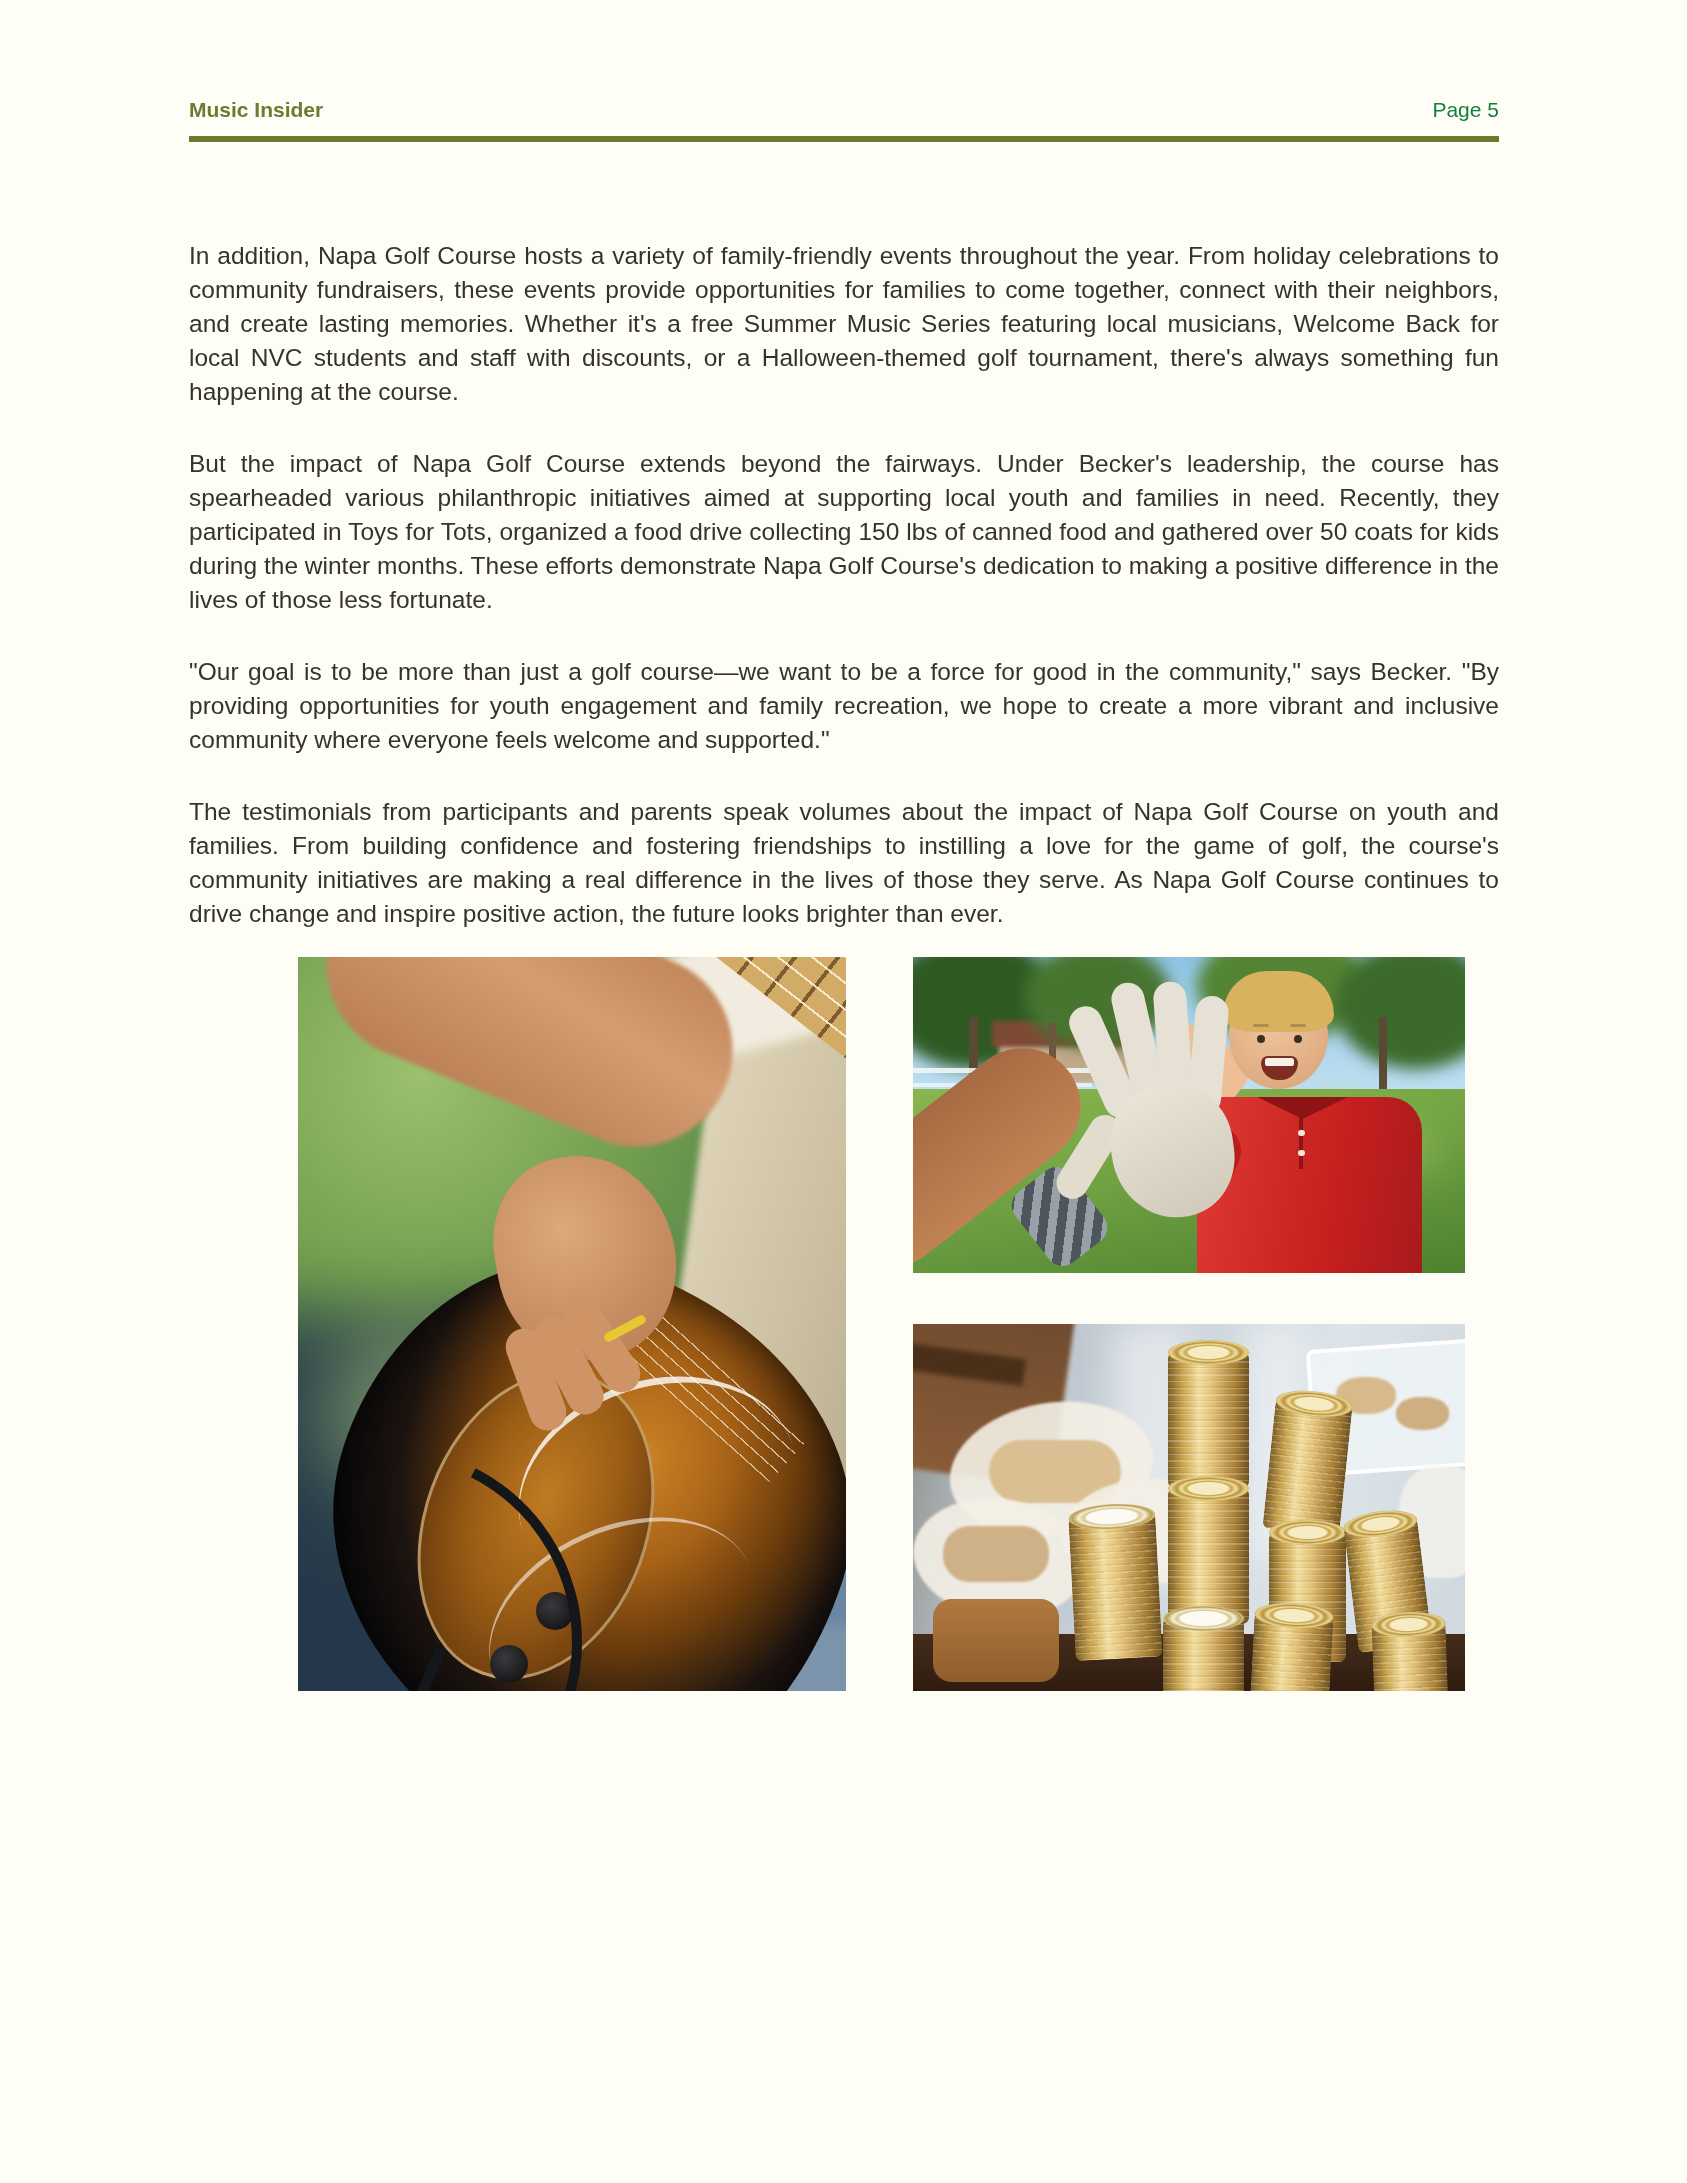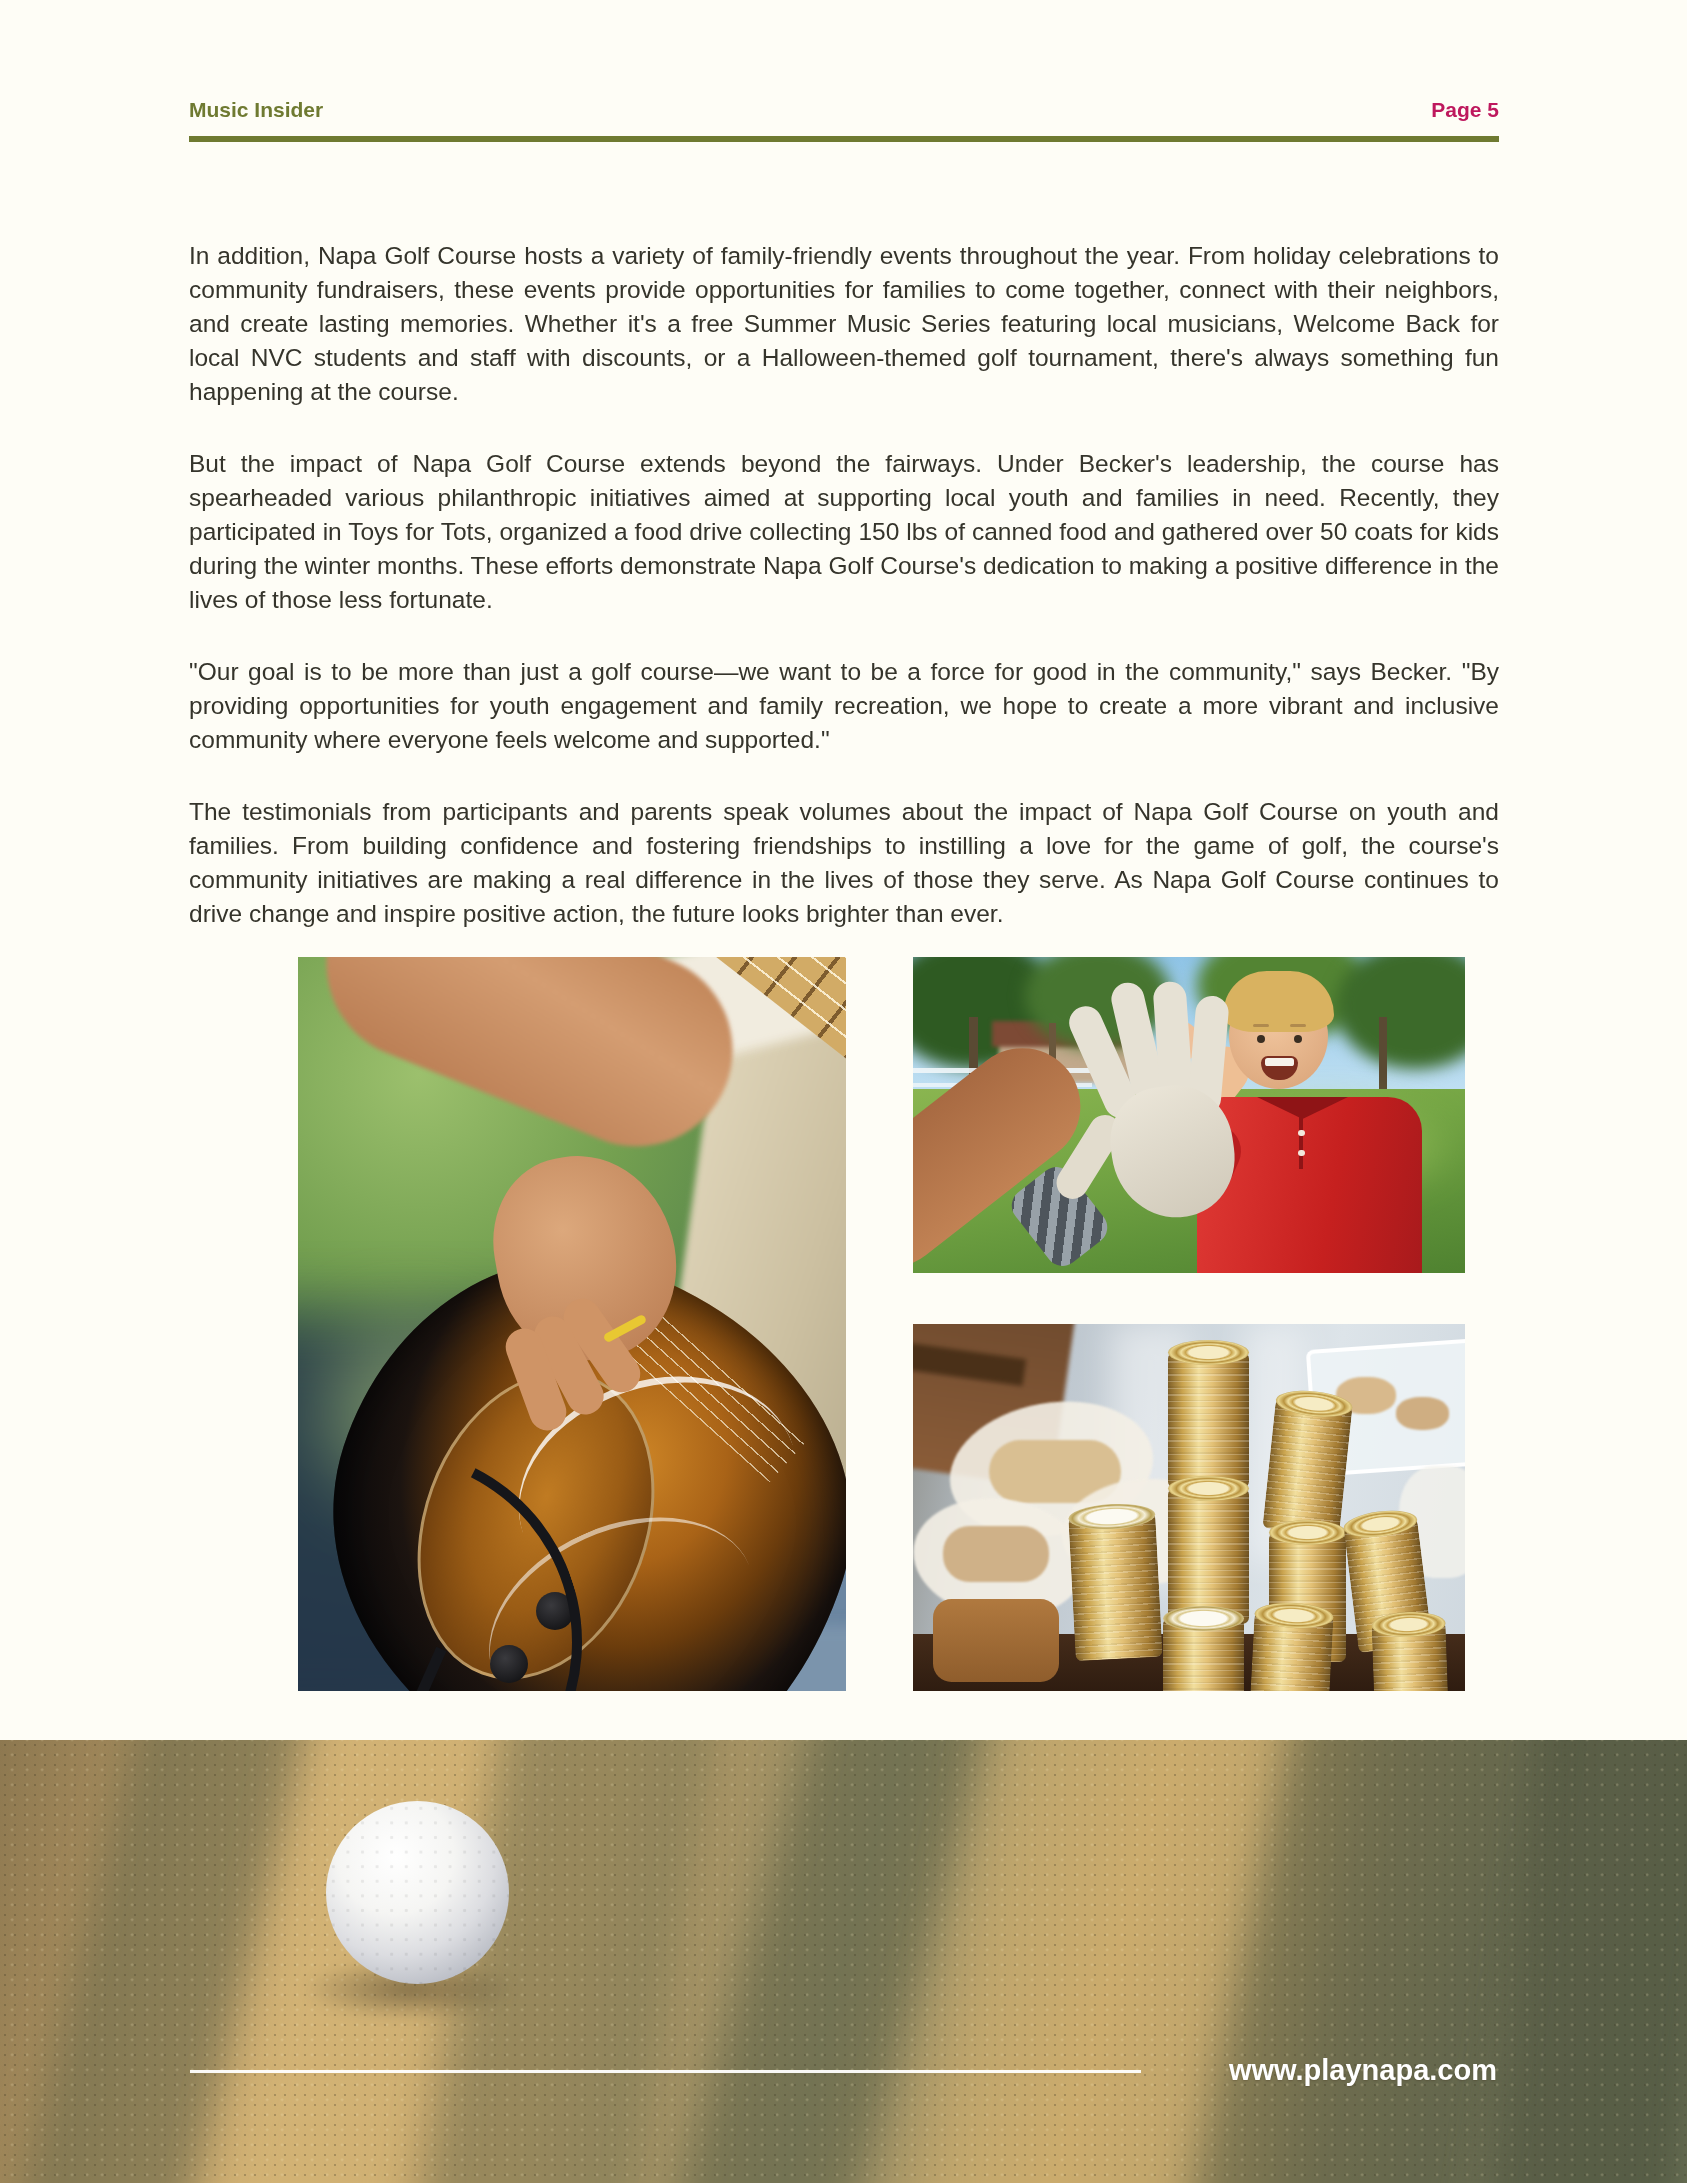--- a/index.html
+++ b/index.html
@@ -4,21 +4,21 @@
 <style>
   html,body{margin:0;padding:0;background:#e8e8e8;}
   .page{
     position:relative;width:1687px;height:2183px;margin:0 auto;
     background:#fefdf6;overflow:hidden;
     font-family:"Liberation Sans","DejaVu Sans",sans-serif;
   }
   
   .header{position:absolute;left:189px;top:98px;width:1310px;height:30px;}
   .header-title{position:absolute;left:0;top:0;font-size:21px;font-weight:bold;color:#6f7a31;}
-  .header-page{position:absolute;right:0;top:0;font-size:21px;font-weight:bold;color:#be185d;}
+  .header-page{position:absolute;right:0;top:0;font-size:21px;font-weight:normal;color:#15803d;}
   .header-rule{position:absolute;left:189px;top:136px;width:1310px;height:6px;background:#6f7a31;}
   
   .article{position:absolute;left:189px;top:239px;width:1310px;color:#35342b;
            font-size:24.5px;line-height:34px;text-align:justify;}
   .article p{margin:0 0 38px 0;}
   .article p:last-child{margin-bottom:0;}
   
   .photo{position:absolute;overflow:hidden;background:#cfcfcf;}
   .ph{position:absolute;}
   
@@ -292,29 +292,15 @@
     <div class="can cB"></div>
     <div class="can cC"></div>
     <div class="can cD"></div>
     <div class="can cE"></div>
     <div class="can lid-bright cF"></div>
     <div class="can lid-bright cG"></div>
     <div class="can cH"></div>
     <div class="can cI"></div>
   </figure>
 
-  <footer class="banner">
-    <div class="streak s1"></div>
-    <div class="streak l1"></div>
-    <div class="streak s2"></div>
-    <div class="streak s3"></div>
-    <div class="streak l2"></div>
-    <div class="streak s4"></div>
-    <div class="streak s5"></div>
-    <div class="speckle"></div>
-    <div class="ball-shadow"></div>
-    <div class="ball"></div>
-    <div class="footer-line"></div>
-    <div class="footer-url">www.playnapa.com</div>
-  </footer>
 
 </div>
 
 
 </body></html>

